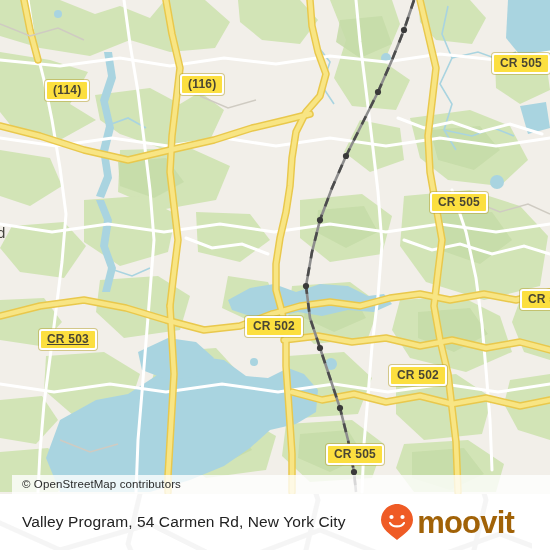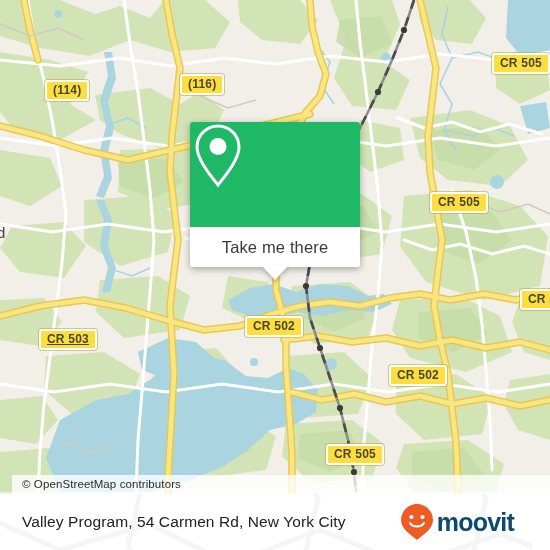--- a/index.html
+++ b/index.html
@@ -79,21 +79,21 @@
     position:absolute;left:22px;top:0;height:56px;
     display:flex;align-items:center;
     font-size:15.5px;color:#222;letter-spacing:.1px;
     z-index:2;
   }
   .brand{
     position:absolute;right:18px;top:0;height:56px;
     display:flex;align-items:center;gap:3px;z-index:2;
   }
   .brand-word{
-    font-size:25px;font-weight:bold;color:#0c4a6e;
+    font-size:31px;font-weight:bold;color:#a16207;
     letter-spacing:-.8px;line-height:31px;
   }
 </style>
 </head>
 <body>
 
 <div id="app">
 
   <div id="map">
     <svg width="550" height="494" viewBox="0 0 550 494">
@@ -261,30 +261,20 @@
     <div class="shield" style="left:8px;top:80px;">(114)</div>
     <div class="shield" style="left:143px;top:74px;">(116)</div>
     <div class="shield" style="left:455px;top:53px;">CR 505</div>
     <div class="shield" style="left:393px;top:192px;">CR 505</div>
     <div class="shield" style="left:483px;top:289px;">CR 501</div>
     <div class="shield" style="left:2px;top:329px;text-decoration:underline;">CR 503</div>
     <div class="shield" style="left:208px;top:316px;">CR 502</div>
     <div class="shield" style="left:352px;top:365px;">CR 502</div>
     <div class="shield" style="left:289px;top:444px;">CR 505</div>
 
-    <div class="popup">
-      <div class="popup-head" style="background:#1fb866;">
-        <svg width="56" height="68" viewBox="0 0 56 68">
-          <path d="M28,4 C16.4,4 7,13.4 7,25 C7,37.5 21,54 28,63 C35,54 49,37.5 49,25 C49,13.4 39.6,4 28,4 Z" fill="none" stroke="#ffffff" stroke-width="3"></path>
-          <circle cx="28" cy="24.5" r="8.5" fill="#ffffff"></circle>
-        </svg>
-      </div>
-      <div class="popup-foot">Take me there</div>
-      <div class="popup-tail"></div>
-    </div>
 
     <div class="attrib">© OpenStreetMap contributors</div>
   </div>
 
   <div id="footer">
     <svg class="wm" width="550" height="140" viewBox="0 0 550 140">
       <g stroke="#9a9a9a" fill="none" stroke-width="5">
         <path d="M-20,60 L60,96 L150,70 L230,110 L320,76 L410,112 L500,80 L580,110"></path>
         <path d="M120,-10 L140,40 L128,90 L150,140"></path>
         <path d="M300,-10 L318,46 L306,96 L326,140"></path>

